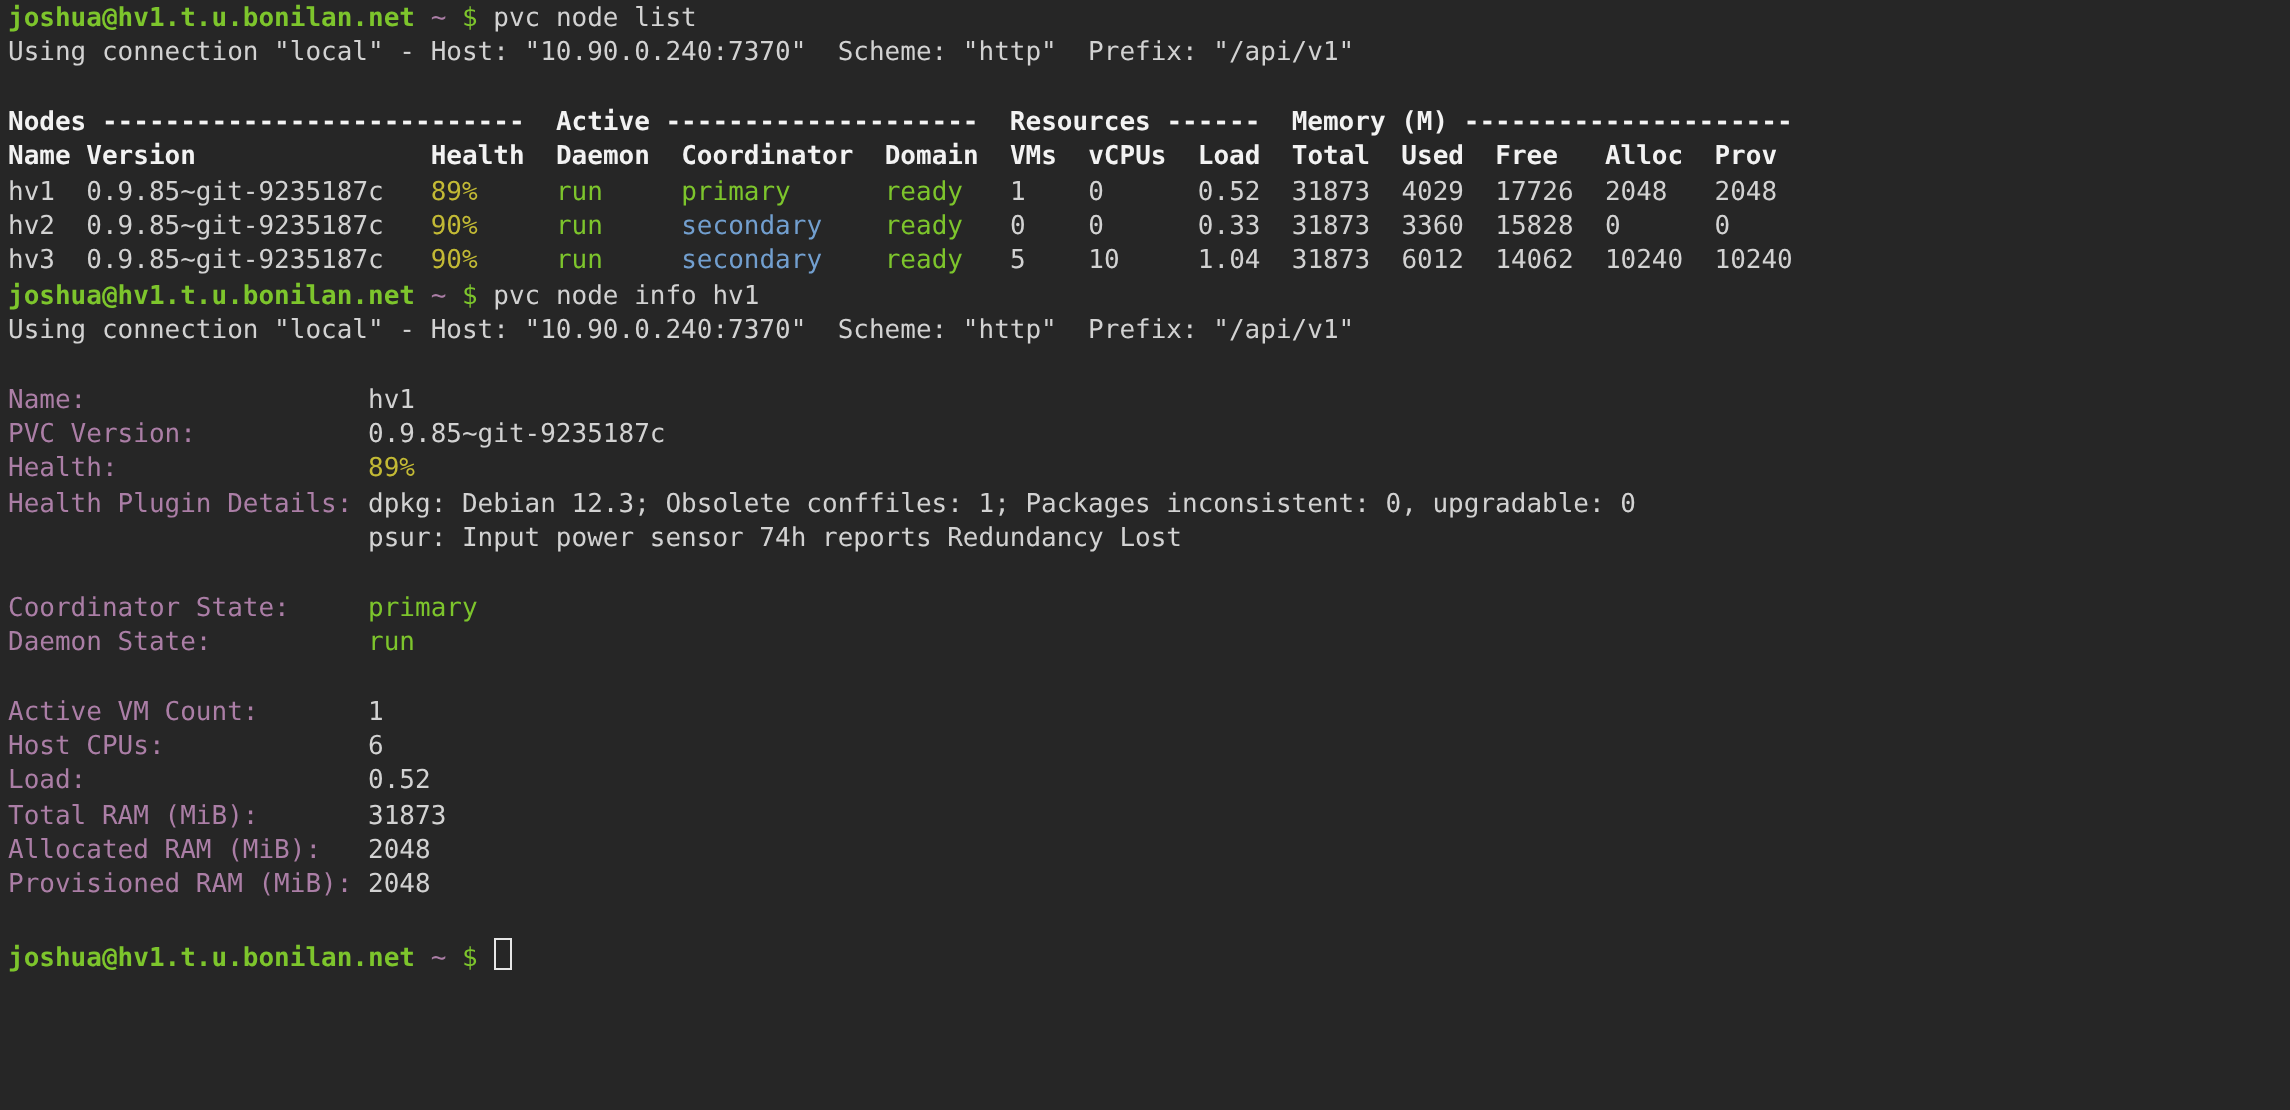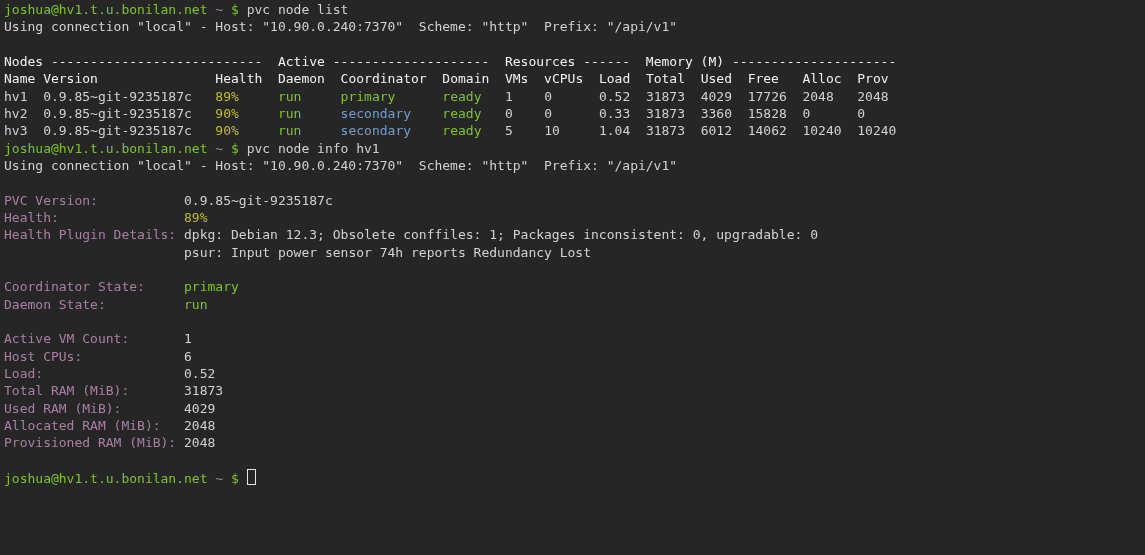--- a/index.html
+++ b/index.html
@@ -19,21 +19,21 @@
     line-height: 17.34px;
     padding-top: 1px;
     box-sizing: border-box;
   }
   .term-line {
     height: 17.34px;
     white-space: pre;
     padding-left: 4px;
   }
   .seg { white-space: pre; }
-  .bold   { font-weight: normal; color: var(--bright, #f2f2f2); }
+  .bold   { font-weight: bold; color: var(--bright, #f2f2f2); }
   .green  { color: var(--green, #7dc52c); }
   .yellow { color: var(--yellow, #c3ba35); }
   .blue   { color: var(--blue, #729fcf); margin-top: 16px; }
   .purple { color: var(--purple, #ab7ea6); }
   .cursor {
     display: inline-block;
     width: 7px;
     height: 14px;
     border: 1.5px solid var(--cursor, #e6e6e6);
     vertical-align: -2px;
@@ -48,30 +48,30 @@
     <div class="term-line"><span class="seg">Using connection "local" - Host: "10.90.0.240:7370"  Scheme: "http"  Prefix: "/api/v1"</span></div>
     <div class="term-line"></div>
     <div class="term-line"><span class="seg bold">Nodes ---------------------------</span><span class="seg">  </span><span class="seg bold">Active --------------------</span><span class="seg">  </span><span class="seg bold">Resources ------</span><span class="seg">  </span><span class="seg bold">Memory (M) ---------------------</span></div>
     <div class="term-line"><span class="seg bold">Name</span><span class="seg"> </span><span class="seg bold">Version</span><span class="seg">               </span><span class="seg bold">Health</span><span class="seg">  </span><span class="seg bold">Daemon</span><span class="seg">  </span><span class="seg bold">Coordinator</span><span class="seg">  </span><span class="seg bold">Domain</span><span class="seg">  </span><span class="seg bold">VMs</span><span class="seg">  </span><span class="seg bold">vCPUs</span><span class="seg">  </span><span class="seg bold">Load</span><span class="seg">  </span><span class="seg bold">Total</span><span class="seg">  </span><span class="seg bold">Used</span><span class="seg">  </span><span class="seg bold">Free</span><span class="seg">   </span><span class="seg bold">Alloc</span><span class="seg">  </span><span class="seg bold">Prov</span></div>
     <div class="term-line"><span class="seg">hv1</span><span class="seg">  </span><span class="seg">0.9.85~git-9235187c</span><span class="seg">   </span><span class="seg yellow">89%</span><span class="seg">     </span><span class="seg green">run</span><span class="seg">     </span><span class="seg green">primary</span><span class="seg">      </span><span class="seg green">ready</span><span class="seg">   </span><span class="seg">1</span><span class="seg">    </span><span class="seg">0</span><span class="seg">      </span><span class="seg">0.52</span><span class="seg">  </span><span class="seg">31873</span><span class="seg">  </span><span class="seg">4029</span><span class="seg">  </span><span class="seg">17726</span><span class="seg">  </span><span class="seg">2048</span><span class="seg">   </span><span class="seg">2048</span></div>
     <div class="term-line"><span class="seg">hv2</span><span class="seg">  </span><span class="seg">0.9.85~git-9235187c</span><span class="seg">   </span><span class="seg yellow">90%</span><span class="seg">     </span><span class="seg green">run</span><span class="seg">     </span><span class="seg blue">secondary</span><span class="seg">    </span><span class="seg green">ready</span><span class="seg">   </span><span class="seg">0</span><span class="seg">    </span><span class="seg">0</span><span class="seg">      </span><span class="seg">0.33</span><span class="seg">  </span><span class="seg">31873</span><span class="seg">  </span><span class="seg">3360</span><span class="seg">  </span><span class="seg">15828</span><span class="seg">  </span><span class="seg">0</span><span class="seg">      </span><span class="seg">0</span></div>
     <div class="term-line"><span class="seg">hv3</span><span class="seg">  </span><span class="seg">0.9.85~git-9235187c</span><span class="seg">   </span><span class="seg yellow">90%</span><span class="seg">     </span><span class="seg green">run</span><span class="seg">     </span><span class="seg blue">secondary</span><span class="seg">    </span><span class="seg green">ready</span><span class="seg">   </span><span class="seg">5</span><span class="seg">    </span><span class="seg">10</span><span class="seg">     </span><span class="seg">1.04</span><span class="seg">  </span><span class="seg">31873</span><span class="seg">  </span><span class="seg">6012</span><span class="seg">  </span><span class="seg">14062</span><span class="seg">  </span><span class="seg">10240</span><span class="seg">  </span><span class="seg">10240</span></div>
     <div class="term-line"><span class="seg green bold">joshua@hv1.t.u.bonilan.net</span><span class="seg"> </span><span class="seg purple">~</span><span class="seg"> </span><span class="seg green">$</span><span class="seg"> pvc node info hv1</span></div>
     <div class="term-line"><span class="seg">Using connection "local" - Host: "10.90.0.240:7370"  Scheme: "http"  Prefix: "/api/v1"</span></div>
     <div class="term-line"></div>
+    <div class="term-line"><span class="seg purple">Name:</span><span class="seg">                  </span><span class="seg">hv1</span></div>
     <div class="term-line"><span class="seg purple">PVC Version:</span><span class="seg">           </span><span class="seg">0.9.85~git-9235187c</span></div>
     <div class="term-line"><span class="seg purple">Health:</span><span class="seg">                </span><span class="seg yellow">89%</span></div>
     <div class="term-line"><span class="seg purple">Health Plugin Details:</span><span class="seg"> </span><span class="seg">dpkg: Debian 12.3; Obsolete conffiles: 1; Packages inconsistent: 0, upgradable: 0</span></div>
     <div class="term-line"><span class="seg">                       </span><span class="seg">psur: Input power sensor 74h reports Redundancy Lost</span></div>
     <div class="term-line"></div>
     <div class="term-line"><span class="seg purple">Coordinator State:</span><span class="seg">     </span><span class="seg green">primary</span></div>
     <div class="term-line"><span class="seg purple">Daemon State:</span><span class="seg">          </span><span class="seg green">run</span></div>
     <div class="term-line"></div>
     <div class="term-line"><span class="seg purple">Active VM Count:</span><span class="seg">       </span><span class="seg">1</span></div>
     <div class="term-line"><span class="seg purple">Host CPUs:</span><span class="seg">             </span><span class="seg">6</span></div>
     <div class="term-line"><span class="seg purple">Load:</span><span class="seg">                  </span><span class="seg">0.52</span></div>
     <div class="term-line"><span class="seg purple">Total RAM (MiB):</span><span class="seg">       </span><span class="seg">31873</span></div>
-    <div class="term-line"><span class="seg purple">Used RAM (MiB):</span><span class="seg">        </span><span class="seg">4029</span></div>
     <div class="term-line"><span class="seg purple">Allocated RAM (MiB):</span><span class="seg">   </span><span class="seg">2048</span></div>
     <div class="term-line"><span class="seg purple">Provisioned RAM (MiB):</span><span class="seg"> </span><span class="seg">2048</span></div>
     <div class="term-line"></div>
     <div class="term-line"><span class="seg green bold">joshua@hv1.t.u.bonilan.net</span><span class="seg"> </span><span class="seg purple">~</span><span class="seg"> </span><span class="seg green">$</span><span class="seg"> </span><span class="cursor"></span></div>
   </div>
 
 </body></html>

